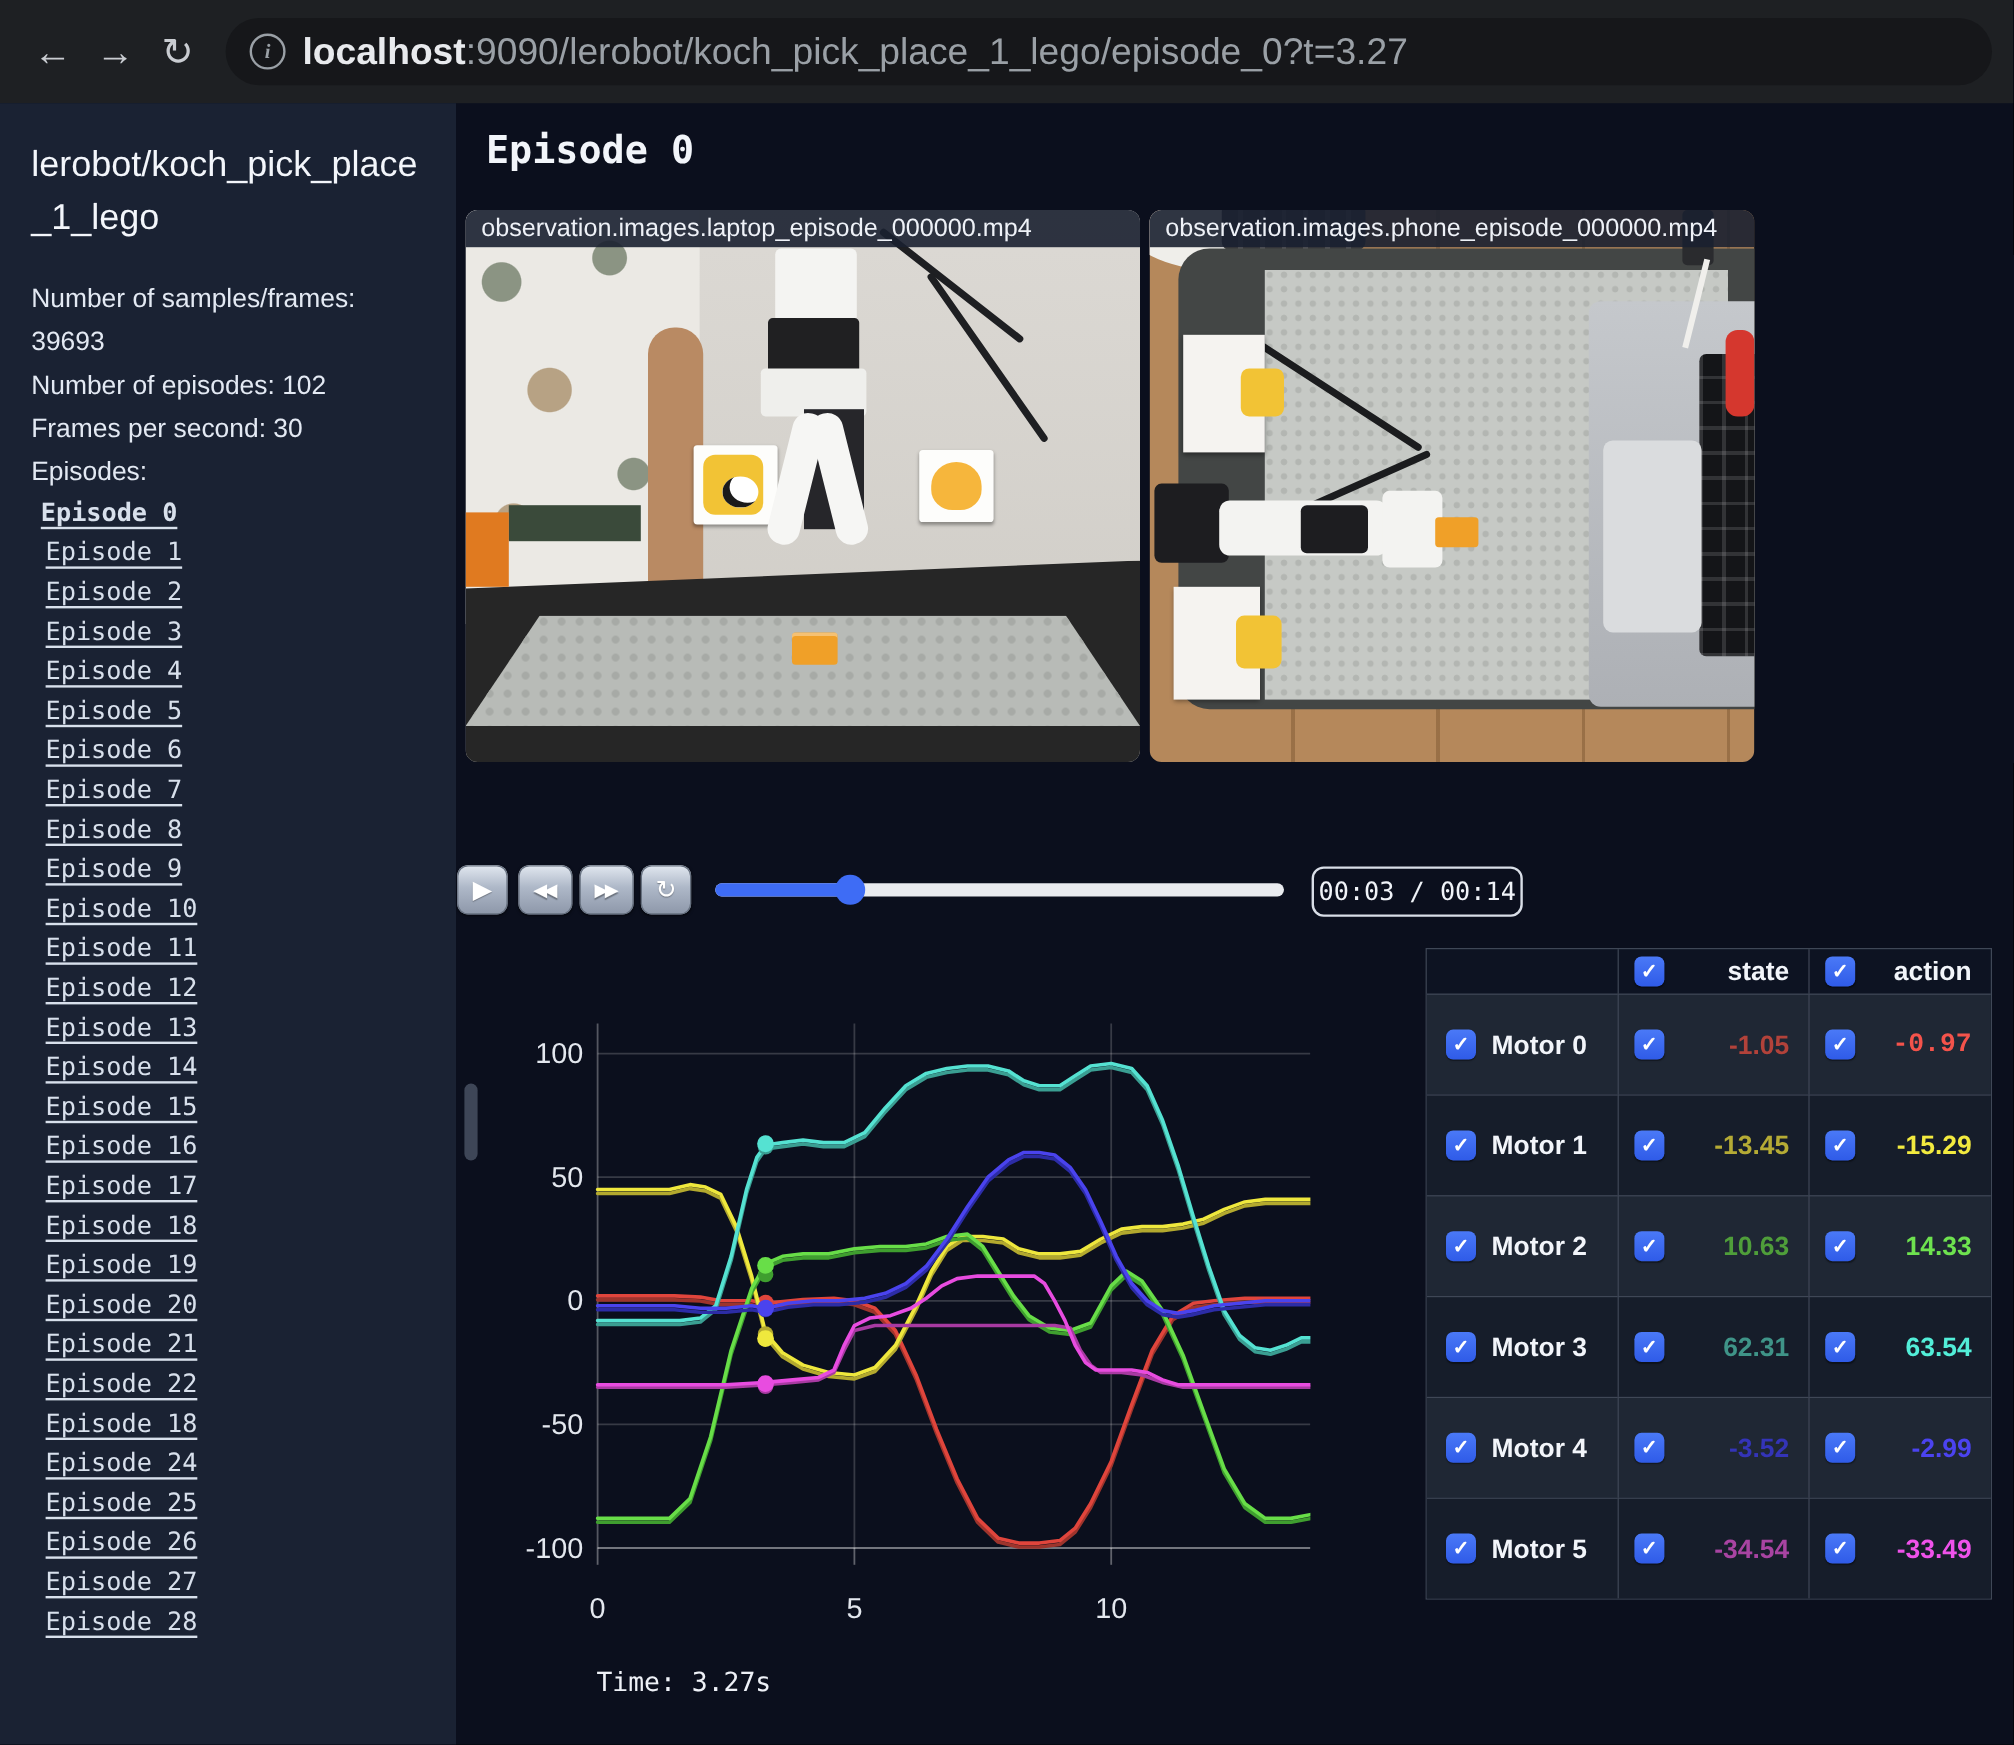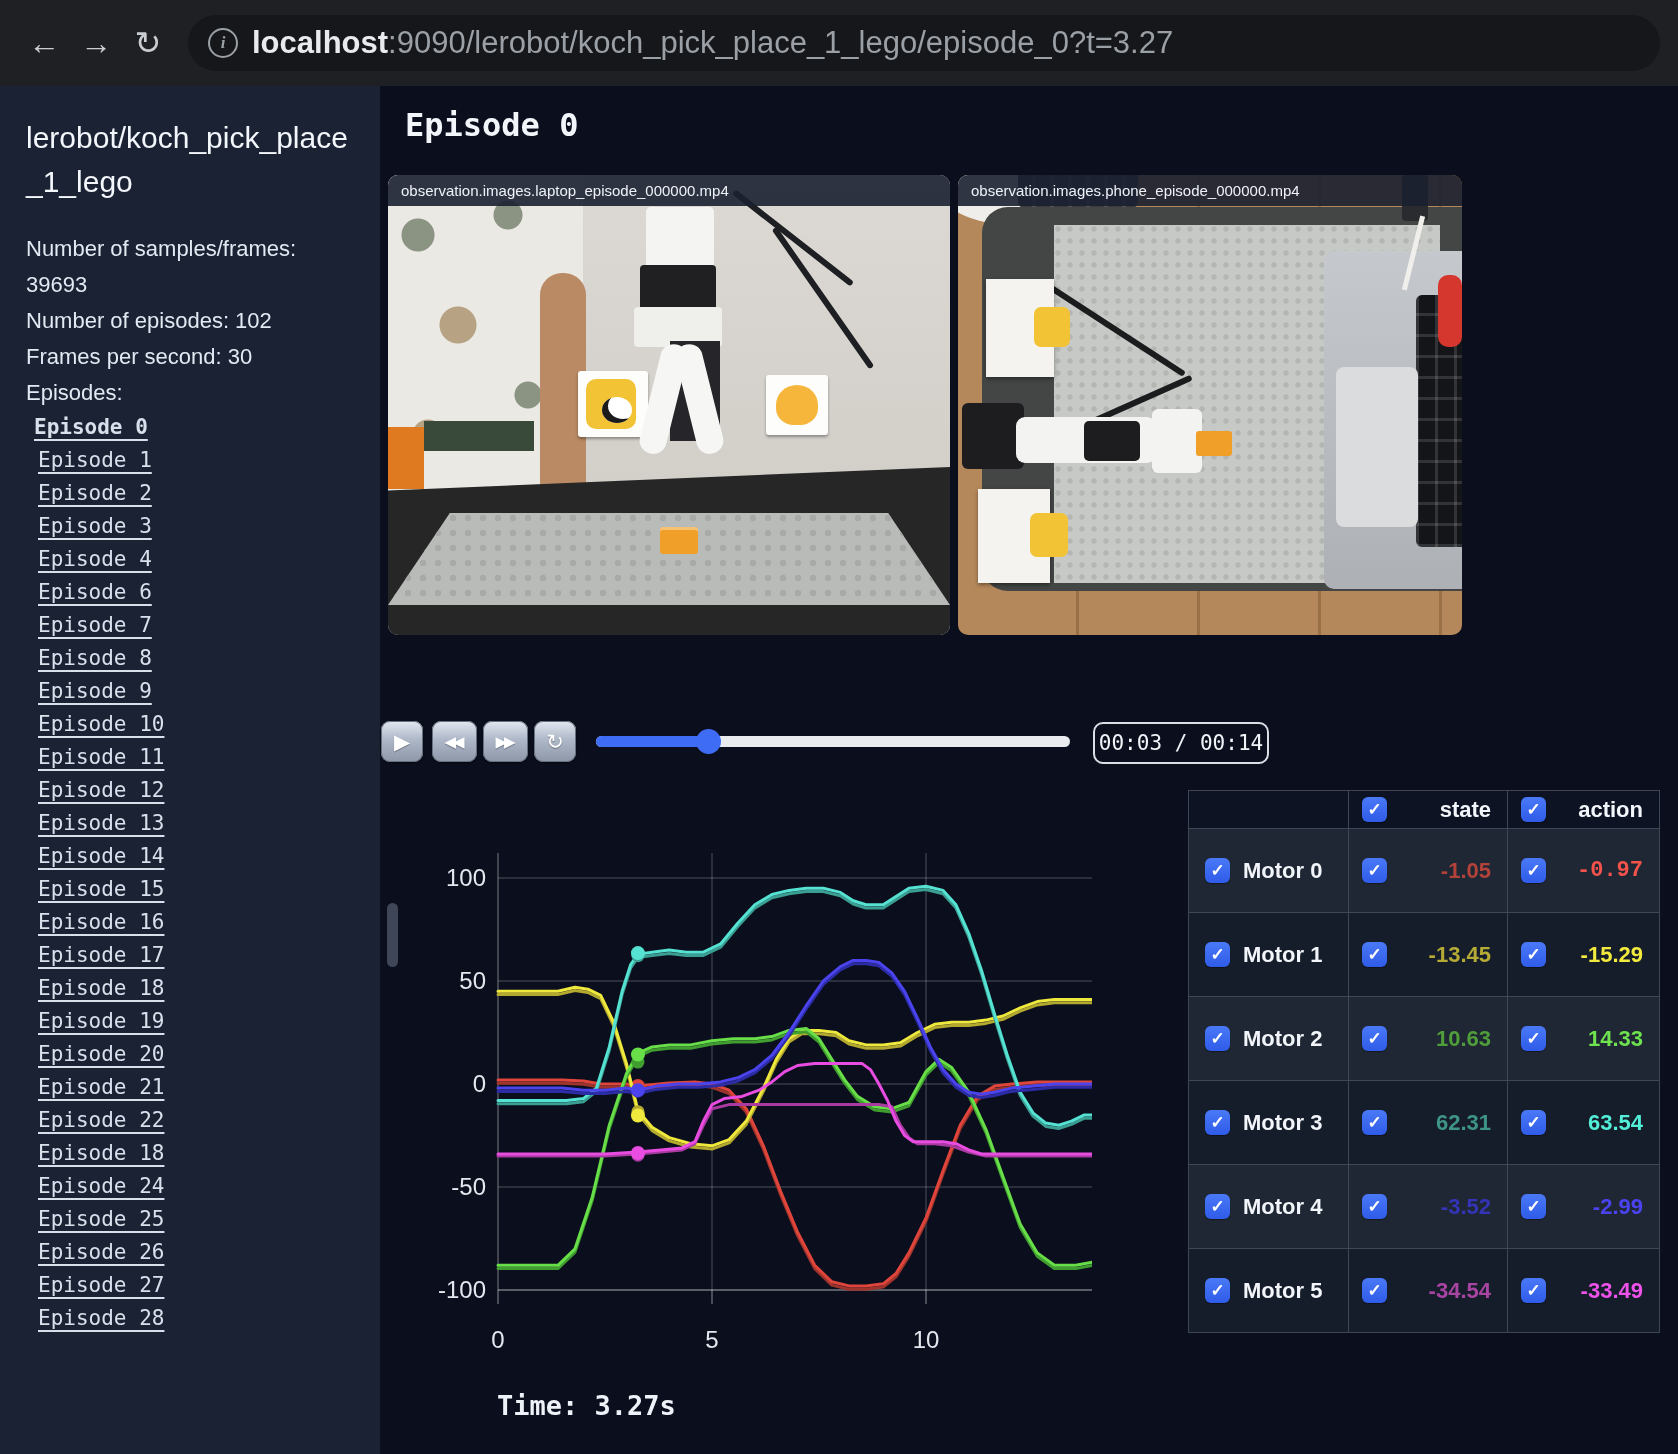--- a/index.html
+++ b/index.html
@@ -29,21 +29,21 @@
       color:#d8e0ec;text-decoration:underline;text-underline-offset:5px;
       text-decoration-thickness:2px;padding-left:12px;cursor:pointer;}
   .ep.active{font-weight:bold;padding-left:8px;}
 
   
   .main-title{position:absolute;left:405px;top:106px;font-size:32px;font-weight:bold;color:#f2f5fa;}
   .video{position:absolute;top:175px;height:460px;border-radius:10px;overflow:hidden;background:#101420;}
   .v1{left:388px;width:562px;}
   .v2{left:958px;width:504px;}
   .vtitle{position:absolute;left:0;top:0;right:0;height:31px;background:rgba(26,32,48,.9);
-          color:#eef1f7;font-size:15px;display:flex;align-items:center;padding:0 13px;z-index:9;}
+          color:#eef1f7;font-size:21px;display:flex;align-items:center;padding:0 13px;z-index:9;}
   .vscene{position:absolute;left:0;top:0;right:0;bottom:0;}
   .abs{position:absolute;}
 
   
   .wall{inset:0;background:linear-gradient(#dcd9d4,#cecbc5);}
   .person{left:0;top:0;width:195px;height:345px;background:#ebe9e4;
     background-image:radial-gradient(circle at 30px 60px,#8b9483 16px,transparent 17px),
       radial-gradient(circle at 120px 40px,#8b9483 14px,transparent 15px),
       radial-gradient(circle at 70px 150px,#b7a284 18px,transparent 19px),
       radial-gradient(circle at 140px 220px,#8b9483 13px,transparent 14px),
@@ -121,21 +121,21 @@
   .track{position:absolute;left:596px;top:736px;width:474px;height:11px;background:#e9ebef;border-radius:6px;cursor:pointer;}
   .fill{position:absolute;left:596px;top:736px;width:112px;height:11px;background:#3e6cf5;border-radius:6px 0 0 6px;}
   .thumb{position:absolute;left:696px;top:729px;width:25px;height:25px;border-radius:50%;background:#3e6cf5;cursor:pointer;}
   .timebox{position:absolute;left:1093px;top:722px;width:172px;height:38px;border:2px solid #d9dee7;
            border-radius:10px;background:#0b0f1d;color:#f0f3f8;font-size:21px;
            display:flex;align-items:center;justify-content:center;}
   .scrollthumb{position:absolute;left:387px;top:903px;width:11px;height:64px;background:#3e4657;border-radius:6px;}
 
   
   #chart{position:absolute;left:380px;top:845px;width:712px;height:540px;}
-  .time-label{position:absolute;left:497px;top:1390px;font-size:27px;font-weight:bold;color:#eef1f7;}
+  .time-label{position:absolute;left:497px;top:1390px;font-size:22px;font-weight:normal;color:#eef1f7;}
 
   
   .mtable{position:absolute;left:1188px;top:790px;width:472px;background:#0d1322;
           border:1px solid #3f4756;box-sizing:border-box;}
   .trow{display:grid;grid-template-columns:159px 159px 152px;}
   .tcell{border-left:1px solid #3f4756;border-top:1px solid #3f4756;box-sizing:border-box;
          display:flex;align-items:center;position:relative;}
   .trow .tcell:first-child{border-left:none;}
   .thead .tcell{border-top:none;height:37px;font-weight:bold;font-size:22px;color:#f2f5fa;
                 justify-content:flex-end;padding-right:16px;}
@@ -172,20 +172,21 @@
       <div>Number of episodes: 102</div>
       <div>Frames per second: 30</div>
       <div>Episodes:</div>
     </div>
     <nav class="ep-list">
         <a class="ep active">Episode 0</a>
         <a class="ep">Episode 1</a>
         <a class="ep">Episode 2</a>
         <a class="ep">Episode 3</a>
         <a class="ep">Episode 4</a>
+        <a class="ep">Episode 5</a>
         <a class="ep">Episode 6</a>
         <a class="ep">Episode 7</a>
         <a class="ep">Episode 8</a>
         <a class="ep">Episode 9</a>
         <a class="ep">Episode 10</a>
         <a class="ep">Episode 11</a>
         <a class="ep">Episode 12</a>
         <a class="ep">Episode 13</a>
         <a class="ep">Episode 14</a>
         <a class="ep">Episode 15</a>

